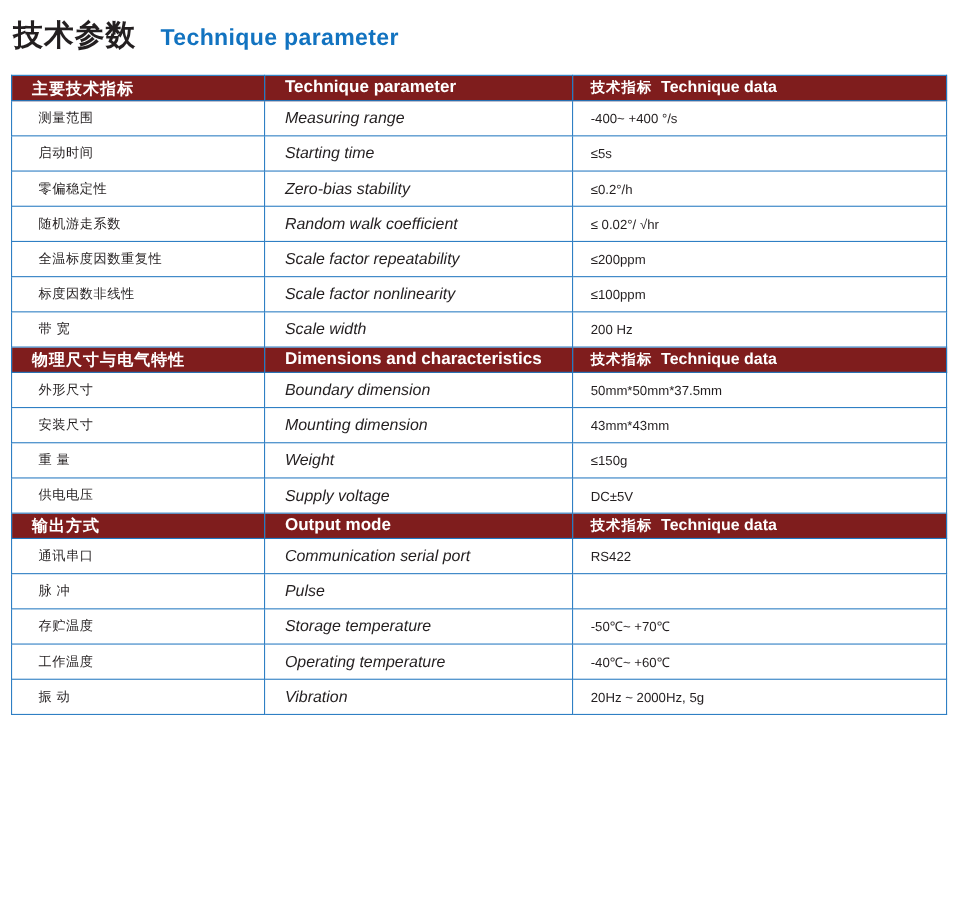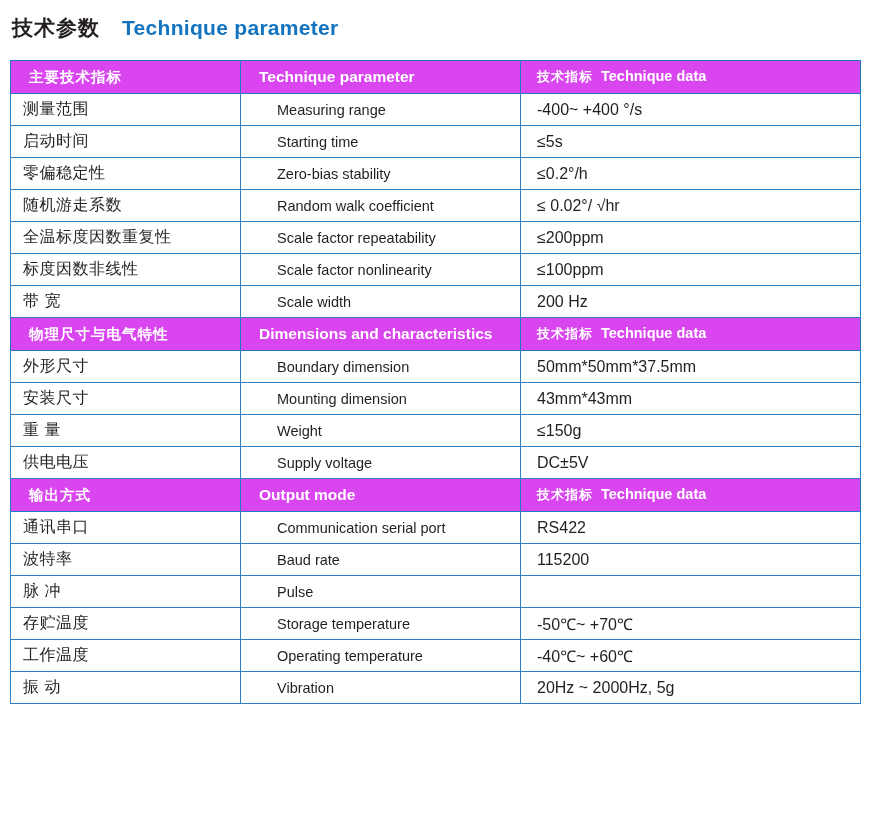--- a/index.html
+++ b/index.html
@@ -20,21 +20,21 @@
     height: 832px;
     box-sizing: border-box;
   }
   .title-row {
     display: flex;
     align-items: baseline;
     padding: 14px 0 0 12px;
     gap: 22px;
   }
   .title-cn {
-    font-size: 21px;
+    font-size: 27px;
     font-weight: bold;
     color: #231f20;
     letter-spacing: 1px;
   }
   .title-en {
     font-size: 21px;
     font-weight: bold;
     color: #1273c0;
     letter-spacing: 0.3px;
   }
@@ -48,25 +48,25 @@
     border: 1px solid #2f7fc4;
     height: 32px;
     vertical-align: middle;
     box-sizing: border-box;
   }
   col.c1 { width: 230px; }
   col.c2 { width: 280px; }
   col.c3 { width: 340px; }
 
   tr.header td {
-    background: #d946ef;
+    background: #7f1d1d;
     color: #ffffff;
     font-weight: bold;
     border: 1px solid #1f7ac4;
-    height: 33px;
+    height: 23px;
   }
   tr.header td.cn {
     font-size: 14.5px;
     padding-left: 18px;
     letter-spacing: 1px;
   }
   tr.header td.en {
     font-size: 15.5px;
     padding-left: 18px;
   }
@@ -79,32 +79,33 @@
     letter-spacing: 1px;
   }
   tr.header td.data .enlab {
     font-weight: bold;
     margin-left: 8px;
     font-size: 14.5px;
     text-align: right;
   }
 
   td.cn-cell {
-    font-size: 16px;
-    padding-left: 12px;
+    font-size: 12px;
+    padding-left: 24px;
     color: #231f20;
     letter-spacing: 0.5px;
   }
   td.en-cell {
     font-size: 14.5px;
-    padding-left: 36px;
-    color: #231f20;
+    padding-left: 18px;
+    color: #231f20;
+    font-style: italic;
   }
   td.val-cell {
-    font-size: 16px;
+    font-size: 12px;
     padding-left: 16px;
     color: #231f20;
     margin-left: 24px;
   }
 </style>
 </head>
 <body>
 
 <div class="page">
 
@@ -189,25 +190,20 @@
           <td class="cn">输出方式</td>
           <td class="en">Output mode</td>
           <td class="data"><span class="cnlab">技术指标</span><span class="enlab">Technique data</span></td>
         </tr>
         <tr>
           <td class="cn-cell">通讯串口</td>
           <td class="en-cell">Communication serial port</td>
           <td class="val-cell">RS422</td>
         </tr>
         <tr>
-          <td class="cn-cell">波特率</td>
-          <td class="en-cell">Baud rate</td>
-          <td class="val-cell">115200</td>
-        </tr>
-        <tr>
           <td class="cn-cell">脉  冲</td>
           <td class="en-cell">Pulse</td>
           <td class="val-cell"></td>
         </tr>
         <tr>
           <td class="cn-cell">存贮温度</td>
           <td class="en-cell">Storage temperature</td>
           <td class="val-cell">-50℃~ +70℃</td>
         </tr>
         <tr>

